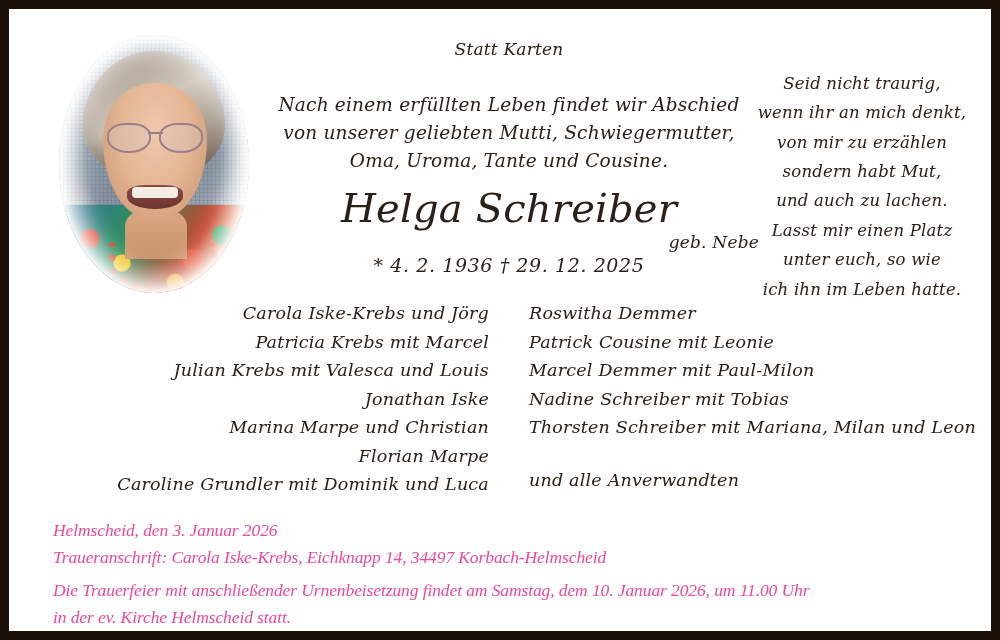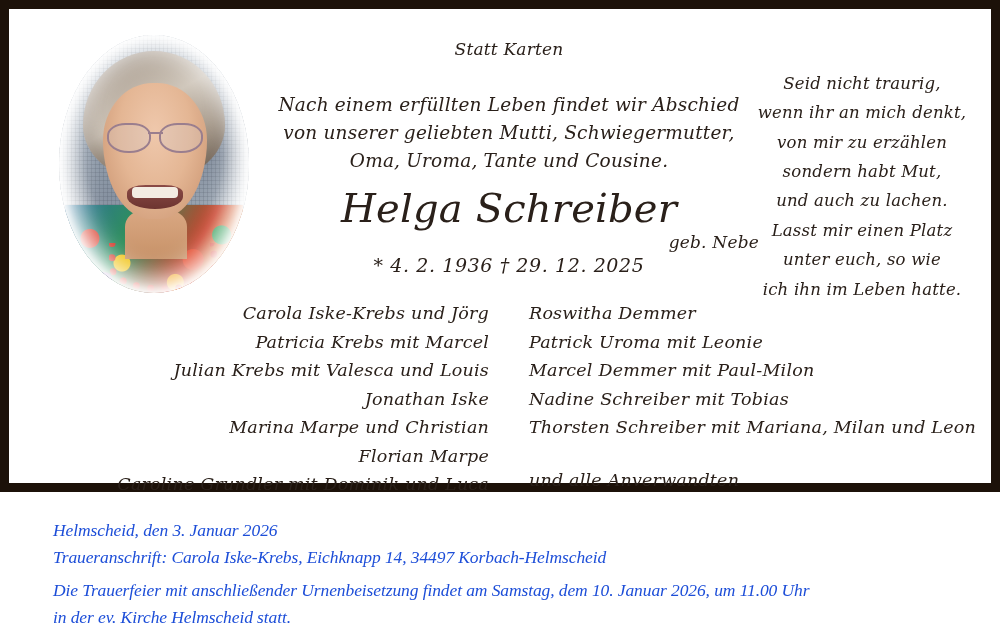--- a/index.html
+++ b/index.html
@@ -11,21 +11,21 @@
     width: 1000px;
     height: 640px;
     overflow: hidden;
     font-family: "DejaVu Serif", serif;
   }
 
   .card {
     position: relative;
     box-sizing: border-box;
     width: 1000px;
-    height: 492px;
+    height: 640px;
     background: #ffffff;
     border: 9px solid #1c1109;
   }
 
   .inner {
     position: relative;
     width: 100%;
     height: 100%;
     background: #ffffff;
   }
@@ -33,21 +33,21 @@
   
   .script {
     font-family: "DejaVu Serif", serif;
     font-style: italic;
     color: #2a201a;
     letter-spacing: 0.2px;
   }
   .narrow {
     font-family: "Liberation Serif", serif;
     font-style: italic;
-    color: #1d4ed8;
+    color: #ec4899;
   }
 
   
   .portrait-wrap {
     position: absolute;
     left: 50px;
     top: 26px;
     width: 190px;
     height: 258px;
   }
@@ -328,21 +328,21 @@
         <div>Patricia Krebs mit Marcel</div>
         <div>Julian Krebs mit Valesca und Louis</div>
         <div>Jonathan Iske</div>
         <div>Marina Marpe und Christian</div>
         <div>Florian Marpe</div>
         <div>Caroline Grundler mit Dominik und Luca</div>
       </div>
 
       <div class="col-right script">
         <div>Roswitha Demmer</div>
-        <div>Patrick Uroma mit Leonie</div>
+        <div>Patrick Cousine mit Leonie</div>
         <div>Marcel Demmer mit Paul-Milon</div>
         <div>Nadine Schreiber mit Tobias</div>
         <div>Thorsten Schreiber mit Mariana, Milan und Leon</div>
       </div>
 
       <div class="anverwandten script">und alle Anverwandten</div>
     </div>
 
     <div class="foot-a narrow">
       <div>Helmscheid, den 3. Januar 2026</div>

